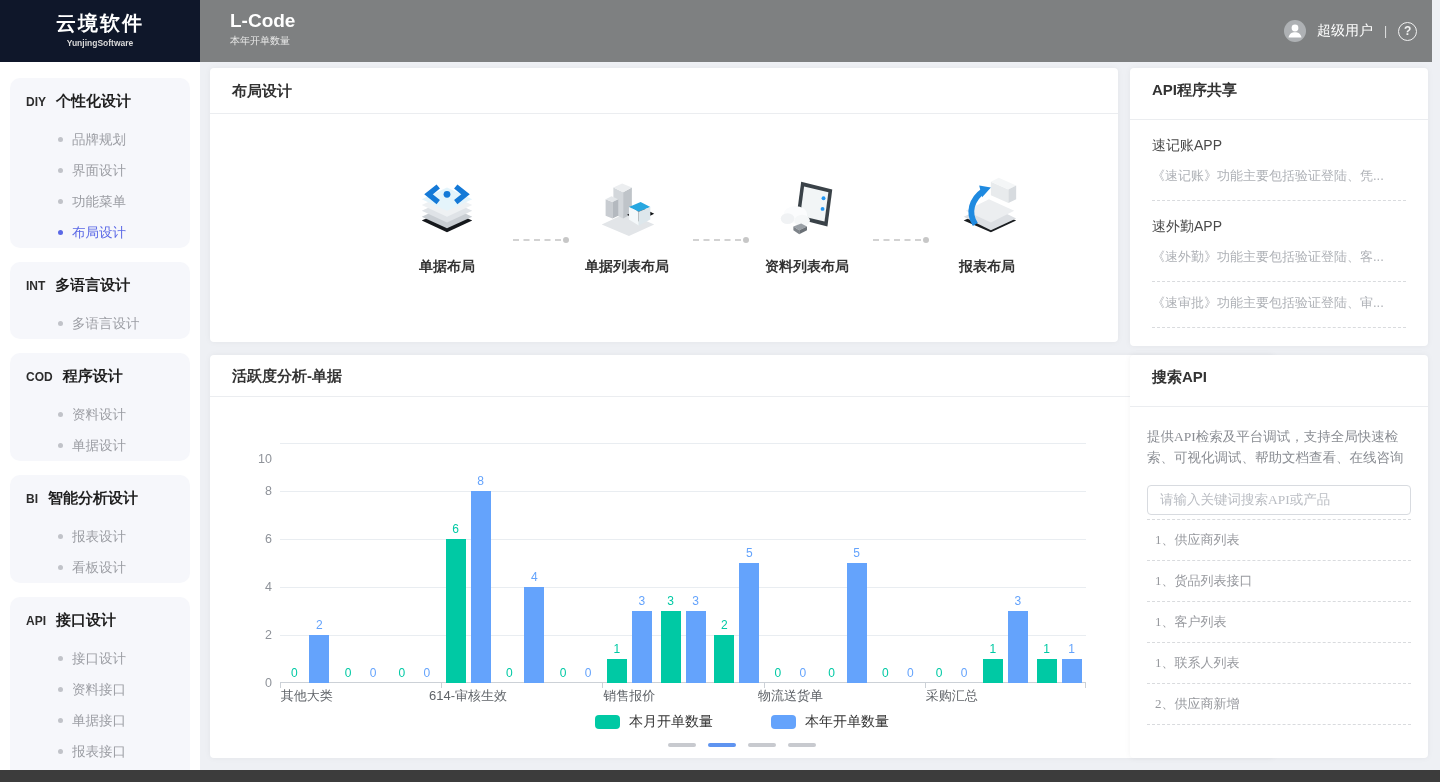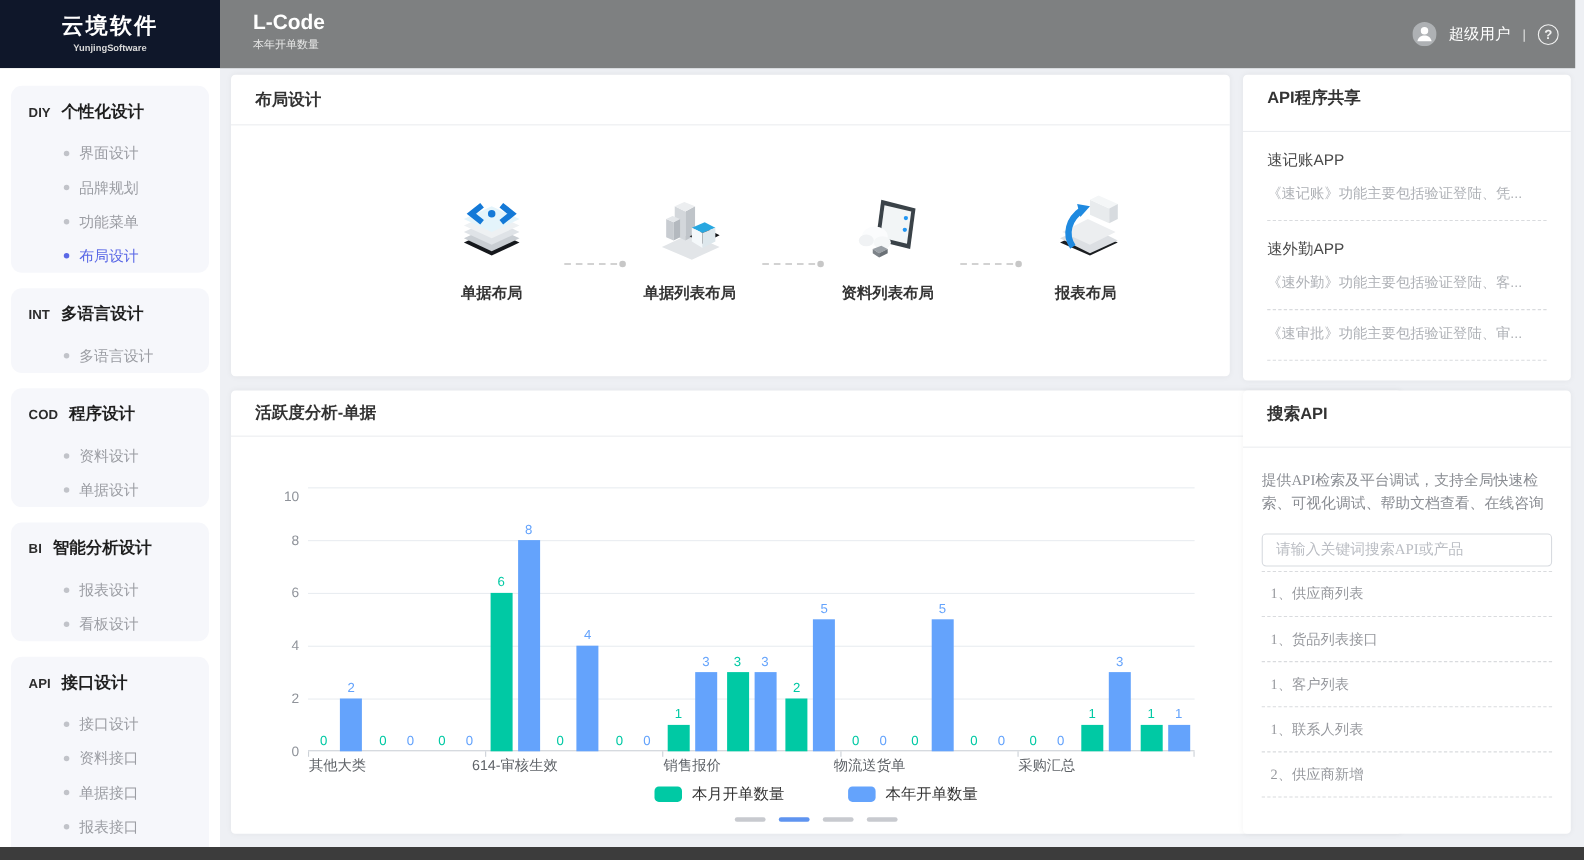--- a/index.html
+++ b/index.html
@@ -113,25 +113,25 @@
 
 <div class="sidebar">
   <div>
       <div class="side-card">
         <div class="side-head">
           <div class="side-badge">DIY</div>
           <div class="side-title">个性化设计</div>
         </div>
         <div class="side-item">
           <div class="side-dot"></div>
+          <div class="side-label">品牌规划</div>
+        </div>
+        <div class="side-item">
+          <div class="side-dot"></div>
           <div class="side-label">界面设计</div>
-        </div>
-        <div class="side-item">
-          <div class="side-dot"></div>
-          <div class="side-label">品牌规划</div>
         </div>
         <div class="side-item">
           <div class="side-dot"></div>
           <div class="side-label">功能菜单</div>
         </div>
         <div class="side-item active">
           <div class="side-dot"></div>
           <div class="side-label">布局设计</div>
         </div>
       </div>
@@ -274,21 +274,21 @@
 </div>
 
 <div class="card" id="chart-card">
   <div class="card-head">活跃度分析-单据</div>
   <div class="ylabels">
       <div class="ylabel" style="top: 240px;">0</div>
       <div class="ylabel" style="top: 192px;">2</div>
       <div class="ylabel" style="top: 144px;">4</div>
       <div class="ylabel" style="top: 96px;">6</div>
       <div class="ylabel" style="top: 48px;">8</div>
-      <div class="ylabel" style="top: 8px;">10</div>
+      <div class="ylabel" style="top: 16px;">10</div>
     </div>
   <div class="plot">
       <div class="gridline" style="top: 192px;"></div>
       <div class="gridline" style="top: 144px;"></div>
       <div class="gridline" style="top: 96px;"></div>
       <div class="gridline" style="top: 48px;"></div>
       <div class="gridline" style="top: 0px;"></div>
       <div class="axisline"></div>
       <div class="bar-label" style="left: 1.36667px; top: 223px; color: rgb(0, 201, 164);">0</div>
       <div class="bar-label" style="left: 55.1px; top: 223px; color: rgb(0, 201, 164);">0</div>

